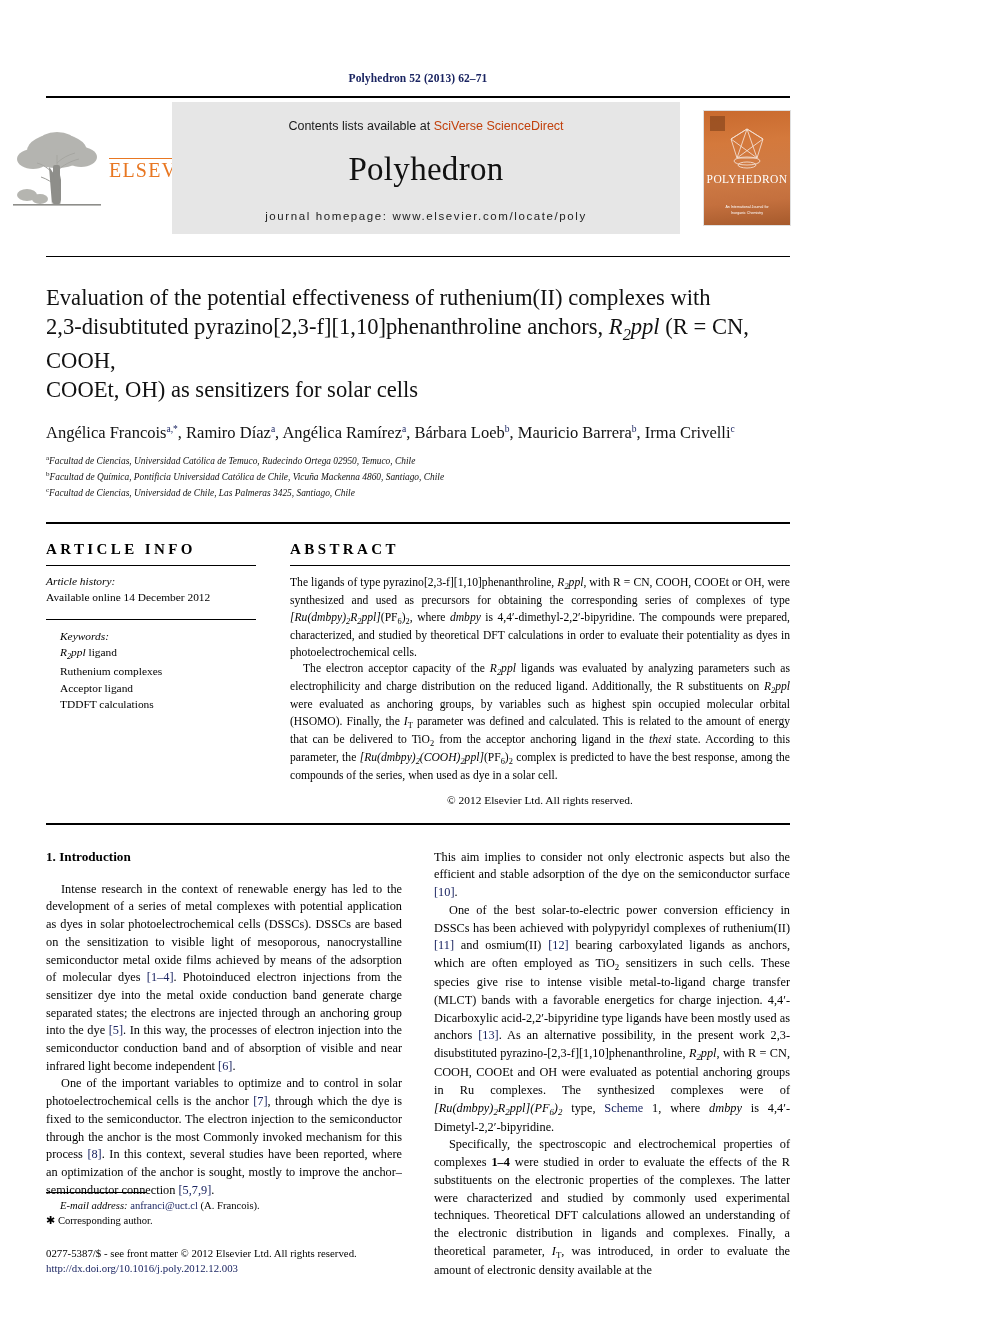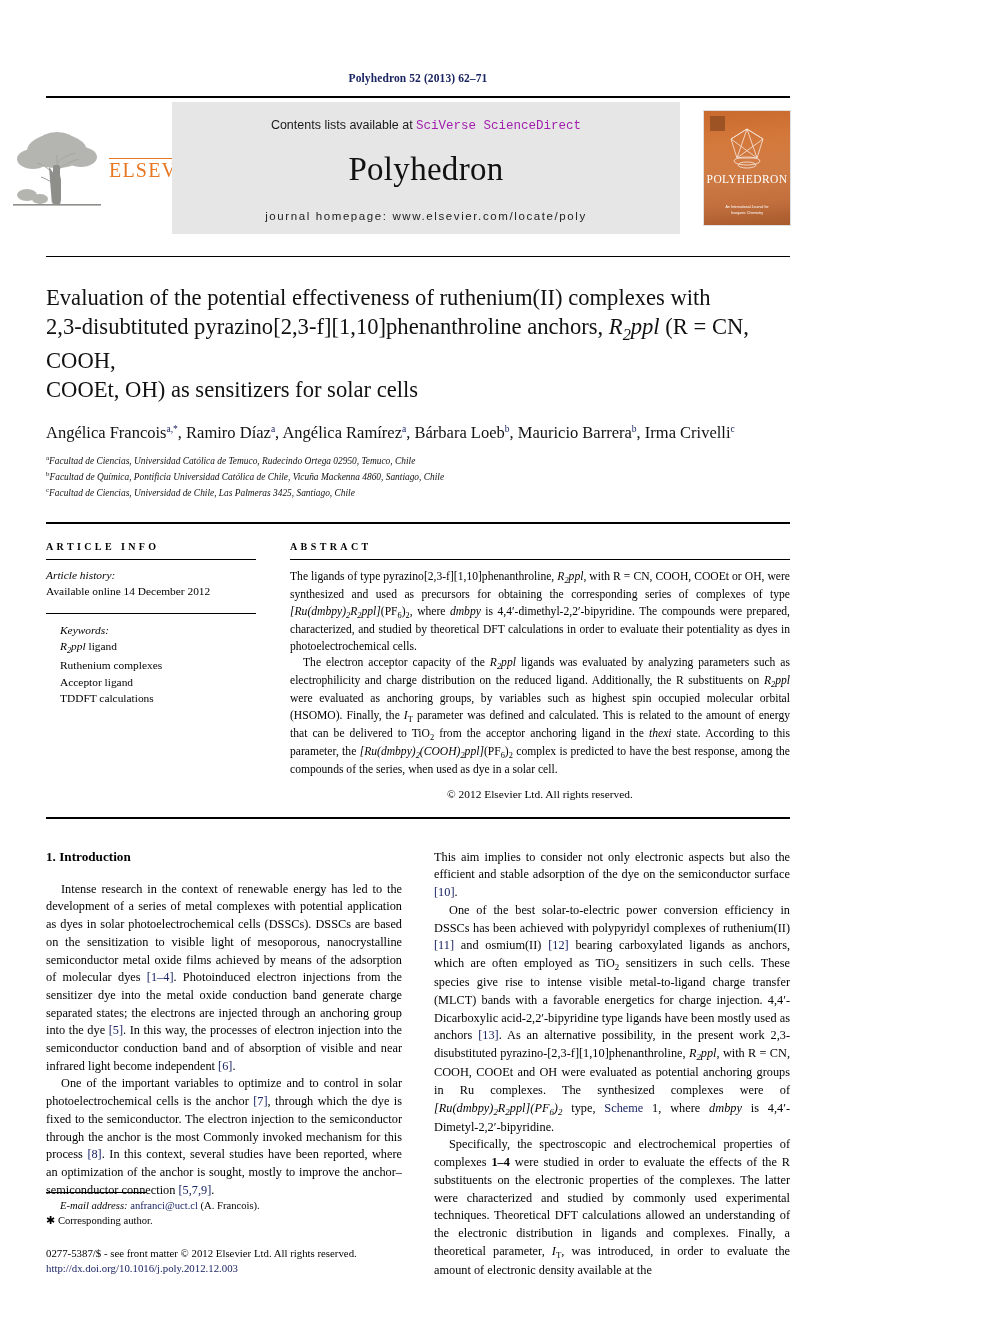--- a/index.html
+++ b/index.html
@@ -69,22 +69,21 @@
     align-items: center;
     justify-content: flex-end;
   }
   .contents-line {
     font-family: "Liberation Sans", sans-serif;
     font-size: 12.5px;
     color: #1a1a1a;
     margin-top: 4px;
   }
   .contents-line .sd-link {
-    color: #a21caf;
-    font-family: Liberation Mono, monospace;
+    color: #c2410c;
   }
   .journal-title {
     font-family: "Liberation Serif", serif;
     font-size: 33px;
     color: #111;
     margin-top: 18px;
     letter-spacing: 0.3px;
   }
   .homepage-line {
     font-family: "Liberation Sans", sans-serif;
@@ -208,21 +207,21 @@
     flex: 0 0 244px;
     padding-right: 34px;
     box-sizing: border-box;
   }
   .col-abstract {
     flex: 1 1 auto;
   }
   .sec-label {
     font-family: "Liberation Serif", serif;
     font-weight: bold;
-    font-size: 10px;
+    font-size: 15px;
     letter-spacing: 3.4px;
     color: #000;
   }
   .thin-rule {
     border-top: 1px solid #000;
     margin-top: 7px;
   }
   .hist-block {
     margin-top: 8px;
     font-family: "Liberation Serif", serif;
@@ -266,21 +265,21 @@
     margin-top: 9px;
   }
 
   
   .body-rule {
     border-top: 2.2px solid #000;
     margin-top: 17px;
   }
   .body-cols {
     display: flex;
-    margin-top: 30px;
+    margin-top: 24px;
     gap: 32px;
   }
   .bcol {
     flex: 1 1 0;
     min-width: 0;
   }
   .h2 {
     font-family: "Liberation Serif", serif;
     font-weight: bold;
     font-size: 13.2px;

